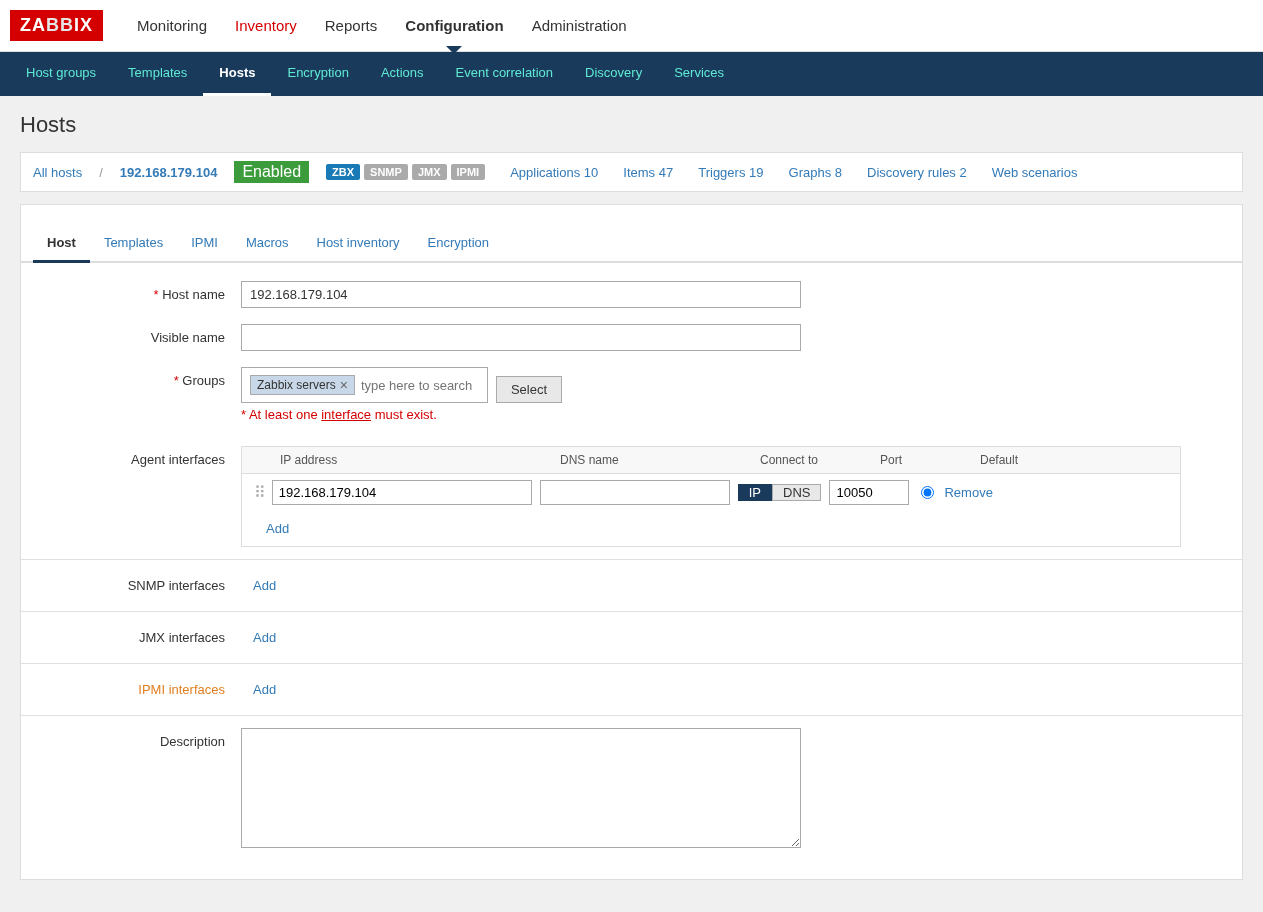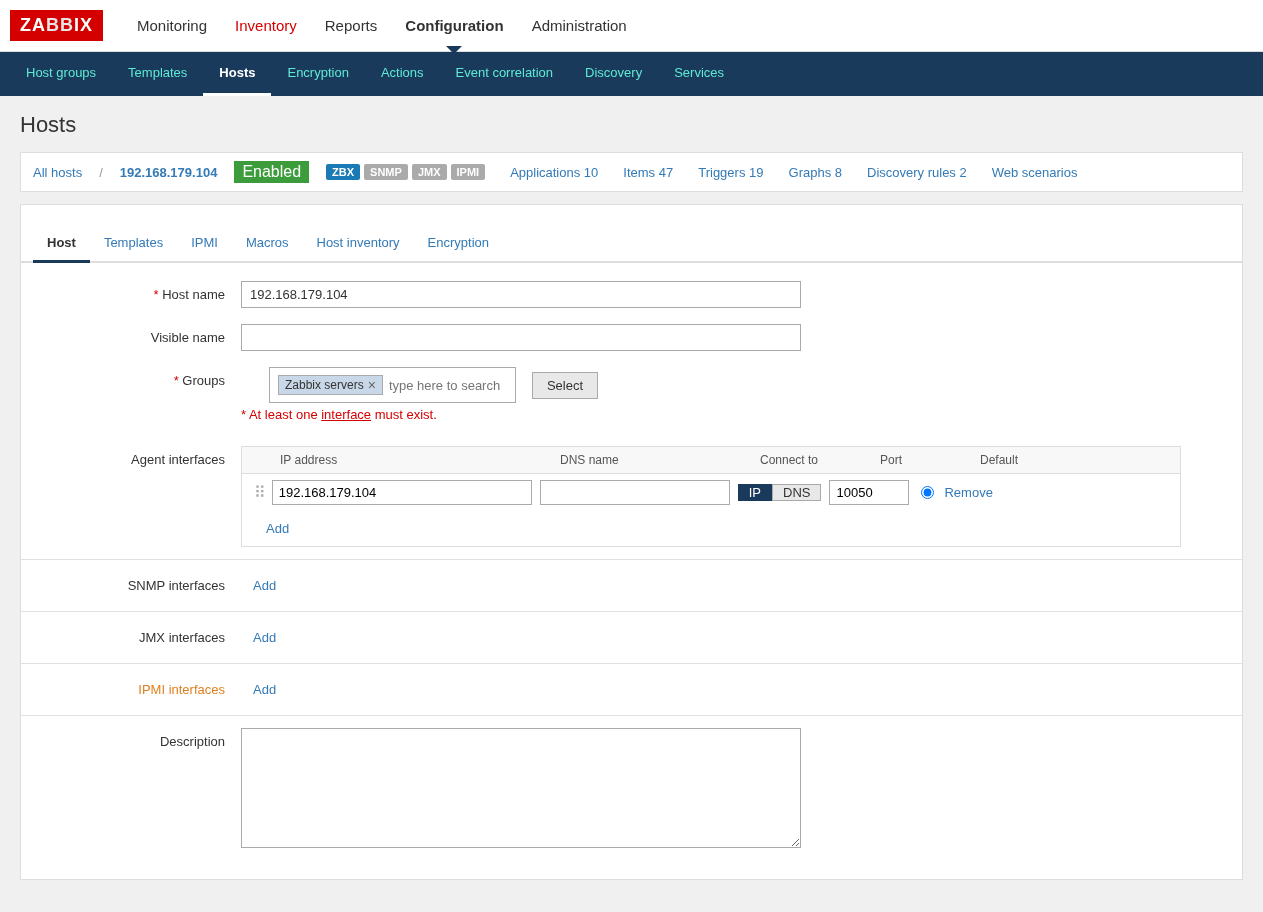--- a/index.html
+++ b/index.html
@@ -412,21 +412,21 @@
     <div class="form-row">
       <div class="form-label">Visible name</div>
       <div class="form-field">
         <input type="text" class="form-input" value="" style="">
       </div>
     </div>
 
     <div class="form-row">
       <div class="form-label required">Groups</div>
       <div class="form-field">
-        <div style="display:flex; align-items:center; gap:8px;margin-left:28px;">
+        <div style="display:flex; align-items:flex-end; gap:0;">
           <div class="groups-field">
             <span class="group-tag">
               <span>Zabbix servers</span>
               <span class="remove">×</span>
             </span>
             <input type="text" class="groups-search-input" placeholder="type here to search" style="">
           </div>
           <button class="select-btn">Select</button>
         </div>
         <div class="validation-msg">

